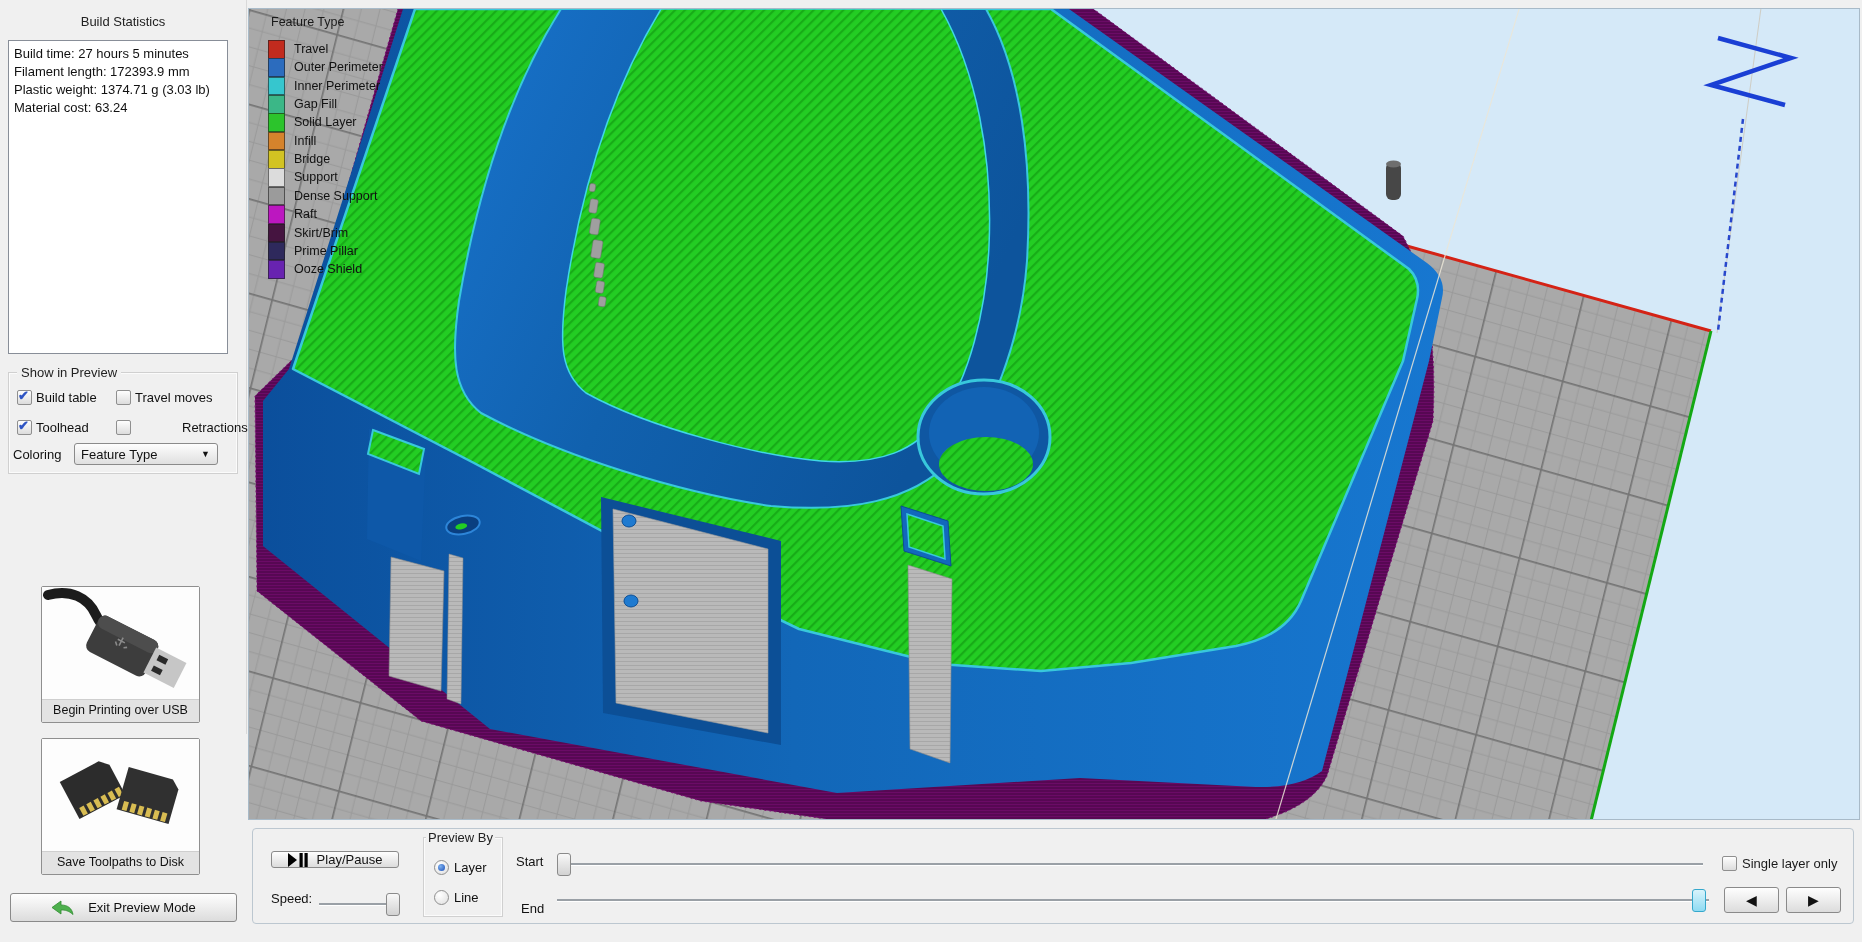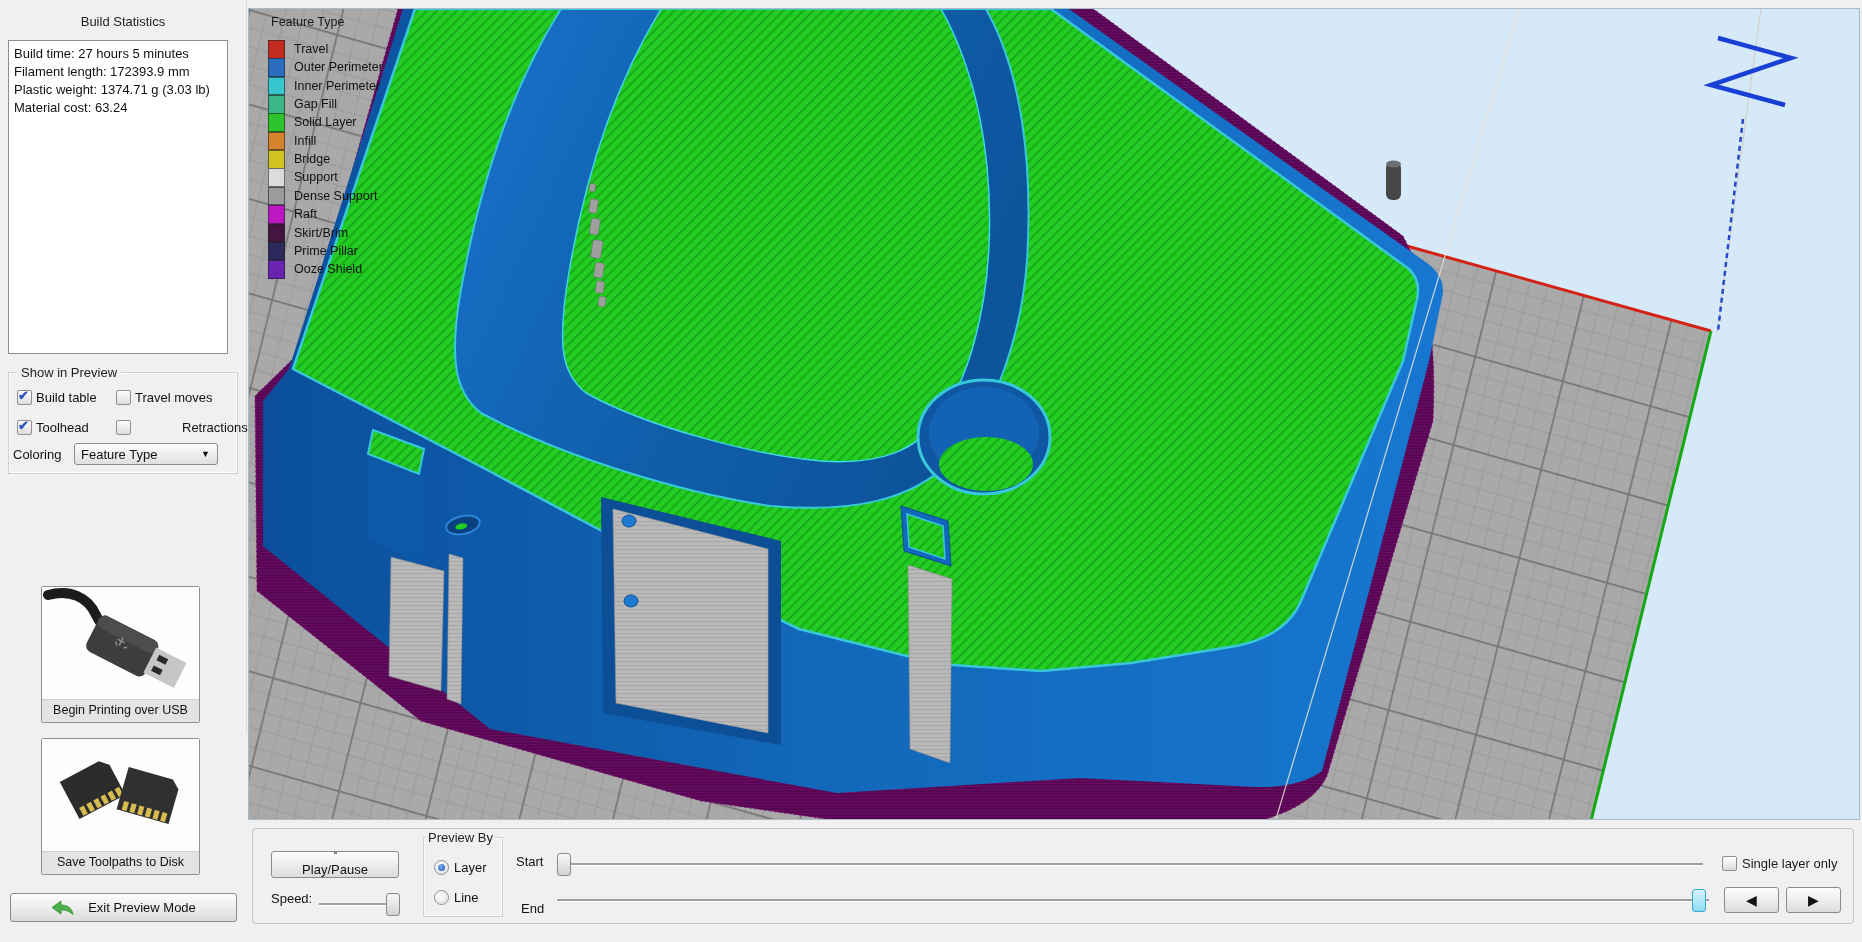--- a/index.html
+++ b/index.html
@@ -62,21 +62,21 @@
   #scene{position:absolute;left:0;top:0;}
   #mode-label{left:0;top:13px;width:100%;text-align:center;font-size:13px;color:#222;}
   #legend{left:19px;top:6px;width:200px;}
   #legend-title{position:absolute;left:3px;top:0;font-size:12.5px;color:#1a1a1a;}
   .legend-row{position:absolute;left:0;height:19px;}
   .legend-swatch{position:absolute;left:0;top:0;width:17px;height:18.5px;border:1px solid rgba(30,30,30,.6);box-sizing:border-box;}
   .legend-label{position:absolute;left:26px;top:2px;font-size:12.5px;color:#111;white-space:nowrap;}
 
   
   #toolbar{left:252px;top:828px;width:1602px;height:96px;background:#f0f0f0;border:1px solid #bcc7d0;border-radius:4px;box-sizing:border-box;}
-  #play-btn{position:absolute;left:18px;top:22px;width:128px;height:27px;gap:8px;flex-direction:column;}
+  #play-btn{position:absolute;left:18px;top:22px;width:128px;height:17px;gap:8px;}
   #speed-label{position:absolute;left:18px;top:62px;font-size:13px;}
   .slider-track{position:absolute;height:2px;background:#9aa0a6;box-shadow:0 1px 0 #fff;}
   .slider-handle{position:absolute;width:12px;height:21px;border:1px solid #8a8a8a;border-radius:3px;
       background:linear-gradient(#f8f8f8,#d2d2d2);}
   .slider-handle.active{background:linear-gradient(#d8f4fc,#8fdbf2);border-color:#35a8cc;}
   #previewby-box{position:absolute;left:170px;top:8px;width:78px;height:78px;}
   #previewby-box .groupbox-label{left:2px;padding:0 2px;}
   #start-label{position:absolute;left:263px;top:25px;font-size:13px;}
   #end-label{position:absolute;left:268px;top:60px;font-size:13px;margin-top:12px;}
   .tb-label{font-size:13px;color:#111;}

